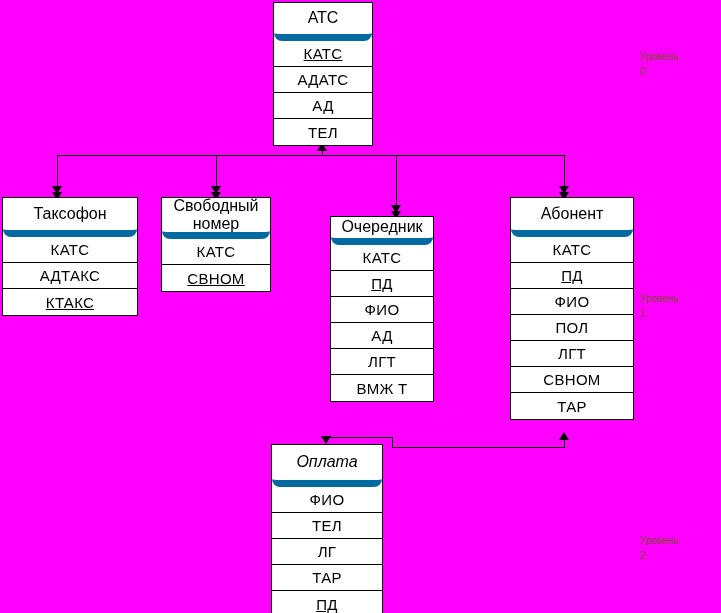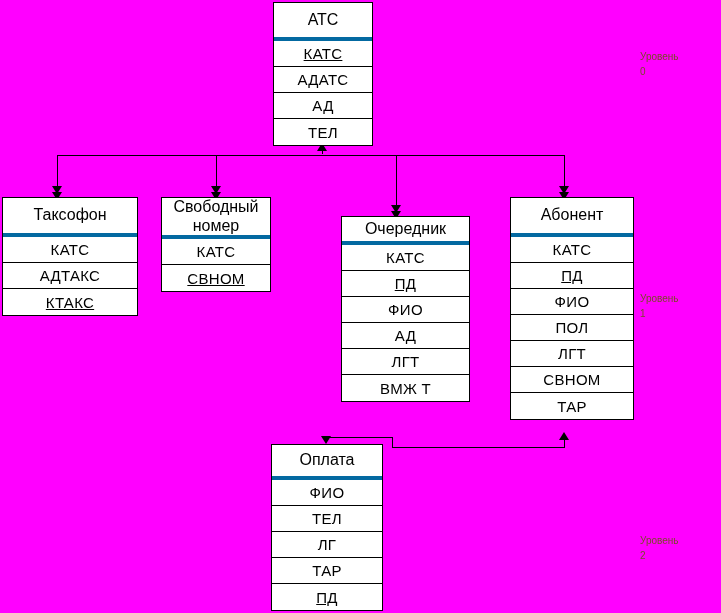--- a/index.html
+++ b/index.html
@@ -21,27 +21,28 @@
     position: absolute;
     background: #ffffff;
     border: 1px solid #000000;
     box-sizing: border-box;
     z-index: 5;
   }
   .entity-title {
     text-align: center;
     font-size: 16px;
     color: #000000;
-    border-bottom: 4px solid #0369a1;
+    border-bottom: 7px solid #0369a1;
     box-sizing: border-box;
     display: flex;
     align-items: center;
     justify-content: center;
     line-height: 1.15;
     padding: 2px 2px;
+    border-radius: 8px;
   }
   .attr {
     text-align: center;
     font-size: 15px;
     color: #000000;
     border-bottom: 1px solid #000000;
     box-sizing: border-box;
     height: 26px;
     display: flex;
     align-items: center;
@@ -160,21 +161,21 @@
   <div class="entity" style="left:161px; top:197px; width:110px;">
     <div class="entity-title" style="height:41px;">Свободный номер</div>
     <div class="attr">
         <span>КАТС</span>
       </div>
     <div class="attr key">
         <span>СВНОМ</span>
       </div>
   </div>
 
-  <div class="entity" style="left:341px; top:216px; width:129px;">
+  <div class="entity" style="left:330px; top:216px; width:104px;">
     <div class="entity-title" style="height:28px;">Очередник</div>
     <div class="attr">
         <span>КАТС</span>
       </div>
     <div class="attr key">
         <span>ПД</span>
       </div>
     <div class="attr">
         <span>ФИО</span>
       </div>
@@ -208,21 +209,21 @@
       </div>
     <div class="attr">
         <span>СВНОМ</span>
       </div>
     <div class="attr">
         <span>ТАР</span>
       </div>
   </div>
 
   <div class="entity" style="left:271px; top:444px; width:112px;">
-    <div class="entity-title" style="height:35px;">Оплата</div>
+    <div class="entity-title" style="height:42px;font-style:italic;">Оплата</div>
     <div class="attr">
         <span>ФИО</span>
       </div>
     <div class="attr">
         <span>ТЕЛ</span>
       </div>
     <div class="attr">
         <span>ЛГ</span>
       </div>
     <div class="attr">

